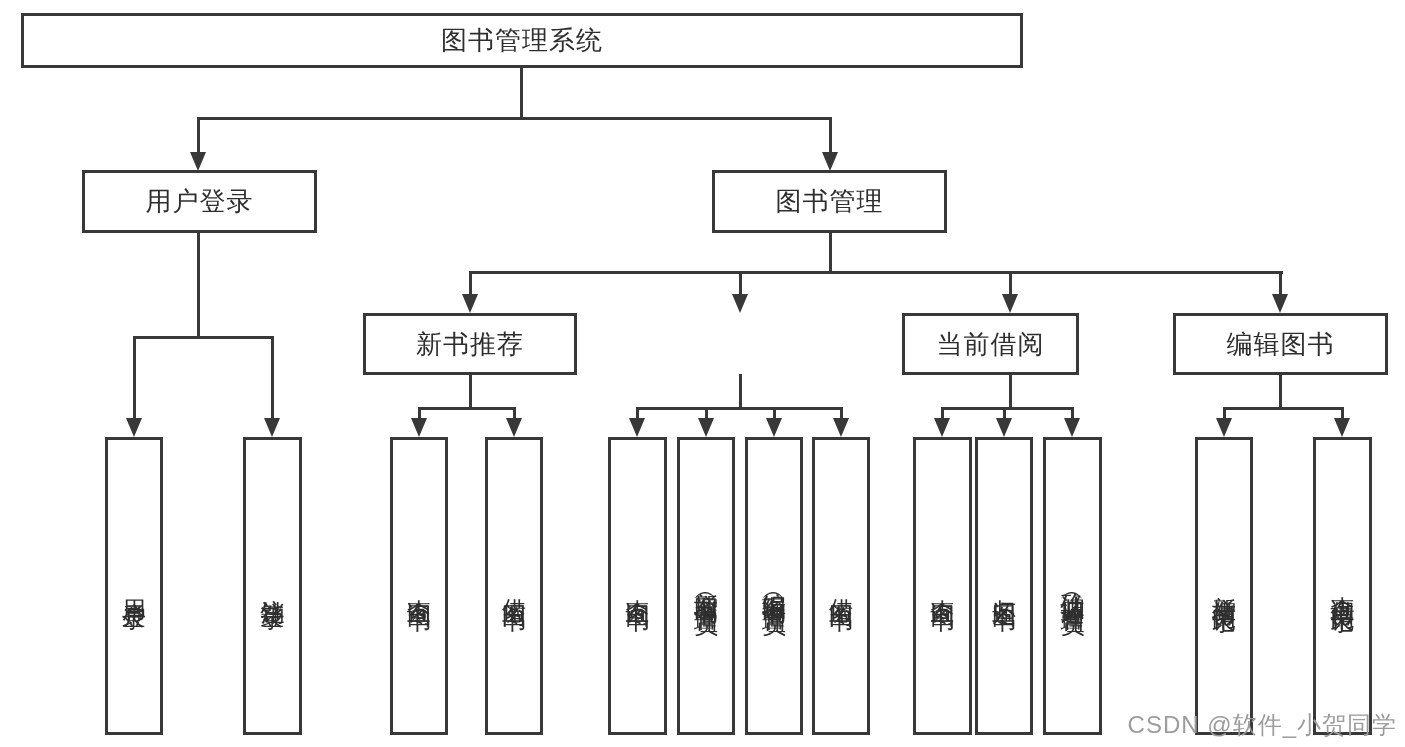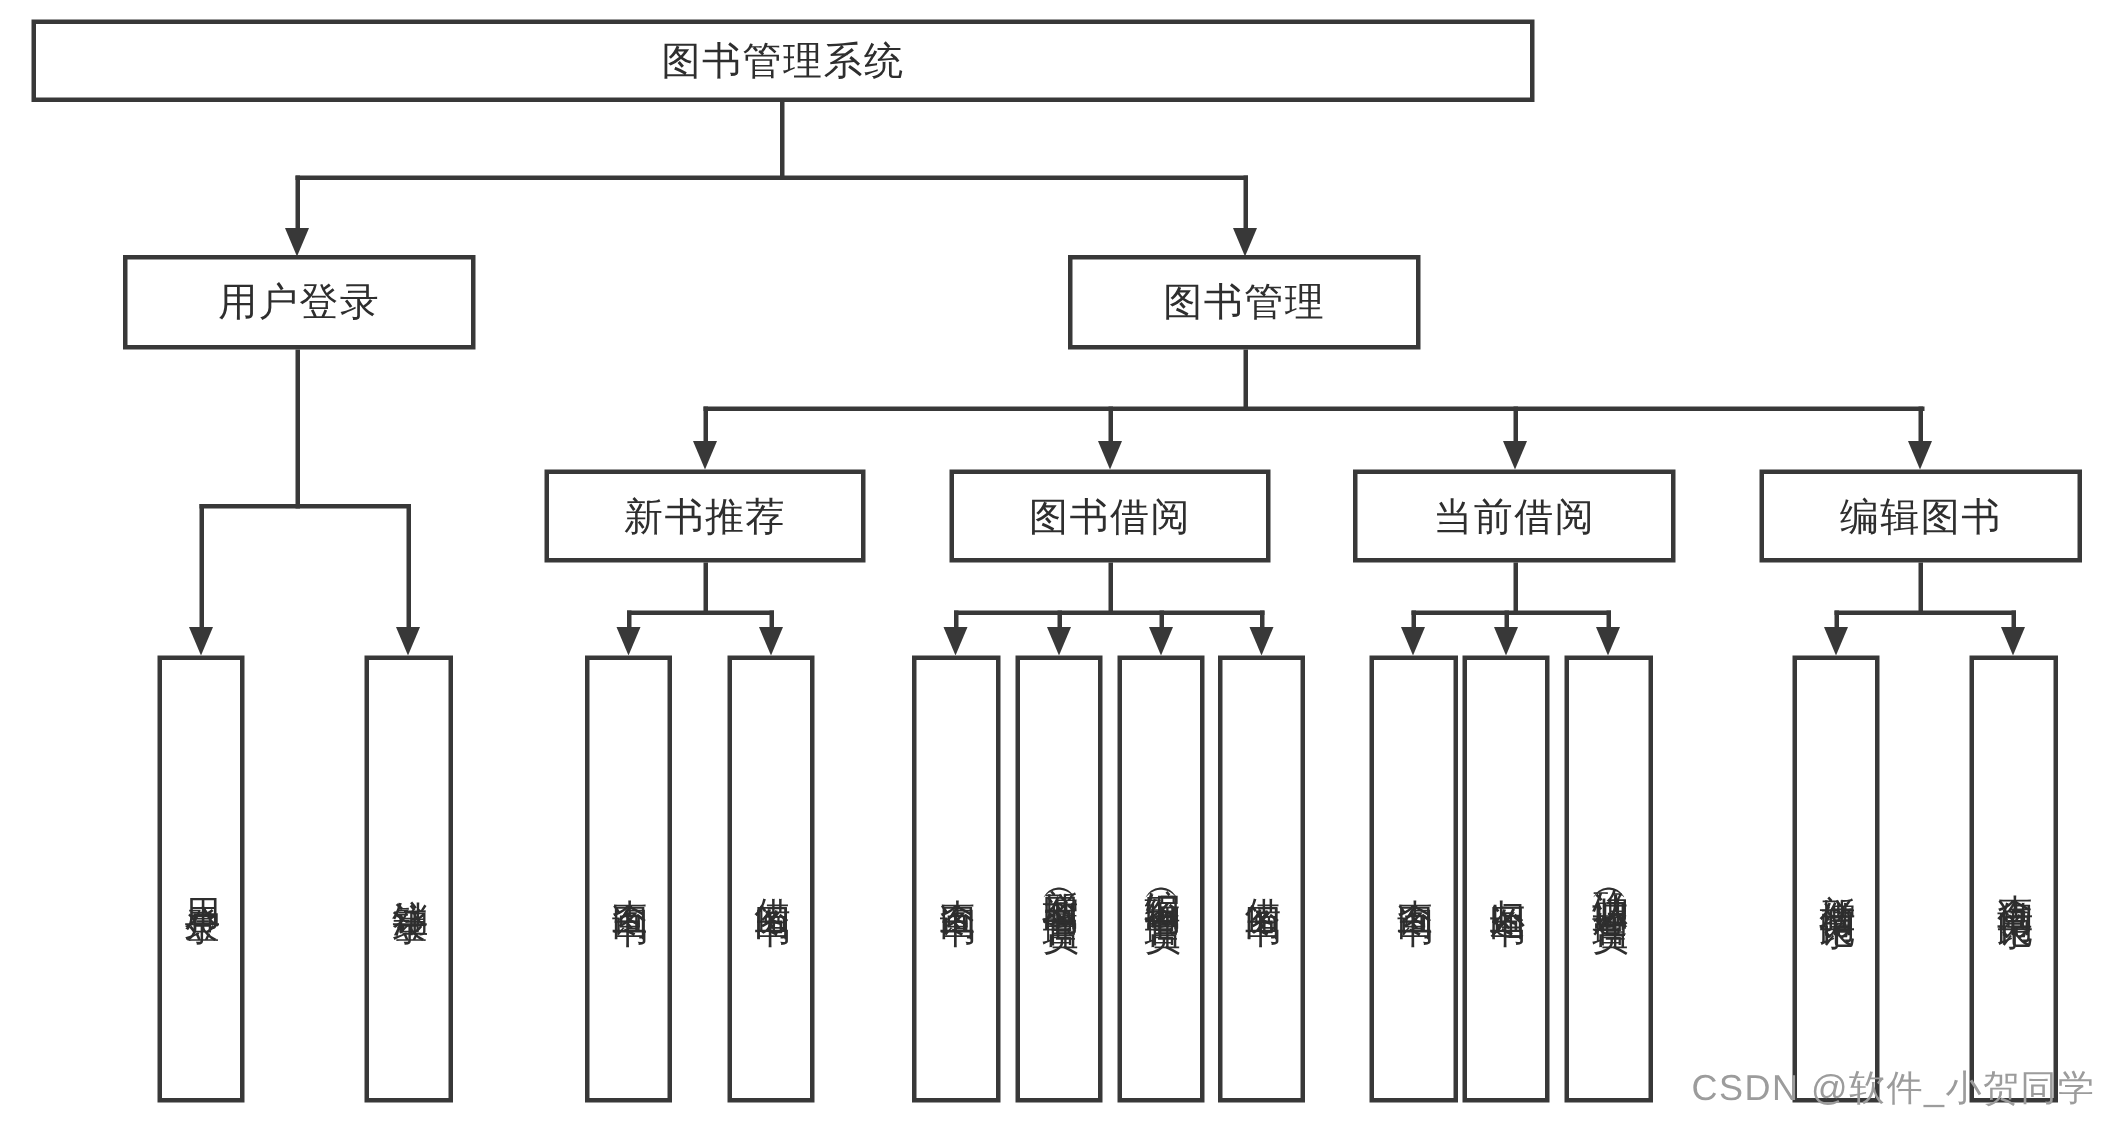--- a/index.html
+++ b/index.html
@@ -122,24 +122,21 @@
   <div class="hbox" style="left:82px;top:170px;width:235px;height:63px;">
     <span>用户登录</span>
   </div>
   <div class="hbox" style="left:363px;top:313px;width:214px;height:62px;">
     <span>新书推荐</span>
   </div>
 
   <div class="hbox" style="left:712px;top:170px;width:235px;height:63px;">
     <span>图书管理</span>
   </div>
-  <div class="hbox" style="left:633px;top:313px;width:214px;height:62px;">
-    <span>图书借阅</span>
-  </div>
-  <div class="hbox" style="left:902px;top:313px;width:215px;height:62px;">
+  <div class="hbox" style="left:902px;top:313px;width:177px;height:62px;">
     <span>当前借阅</span>
   </div>
   <div class="hbox" style="left:1173px;top:313px;width:215px;height:62px;">
     <span>编辑图书</span>
   </div>
 
   <div class="vbox" style="left:105px;">
     <span class="vtext">用户登录</span>
   </div>
   <div class="vbox" style="left:243px;width:59px;">

